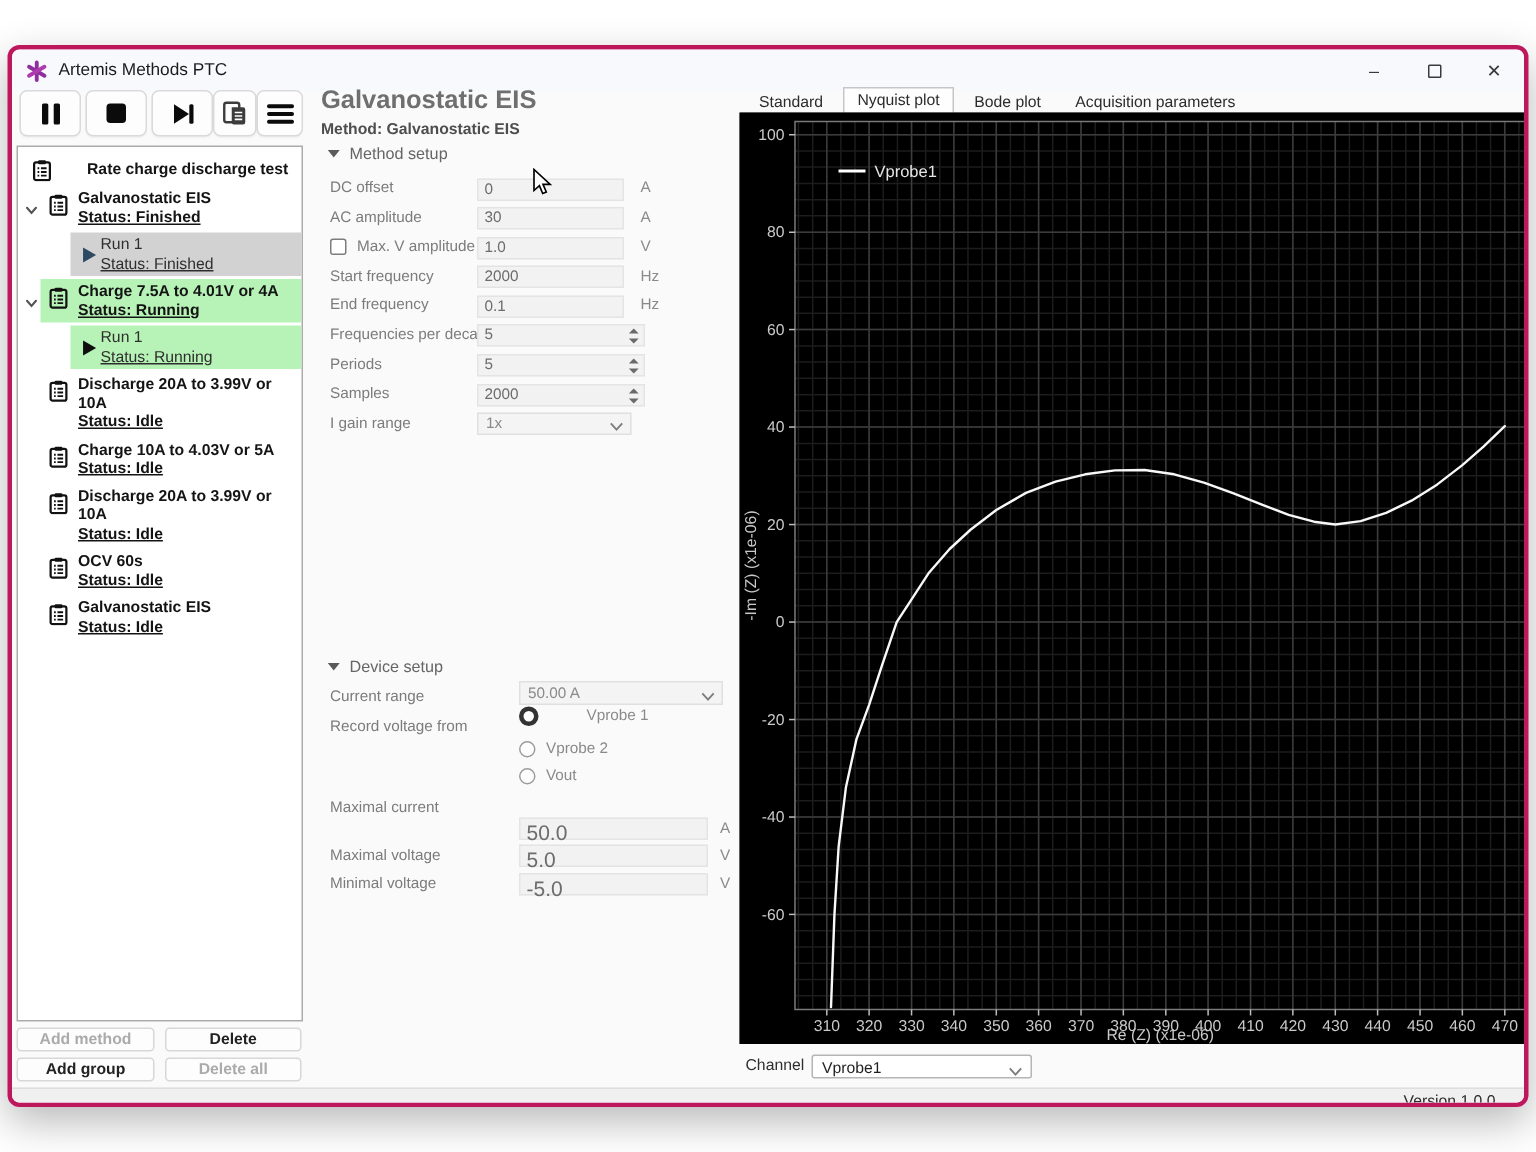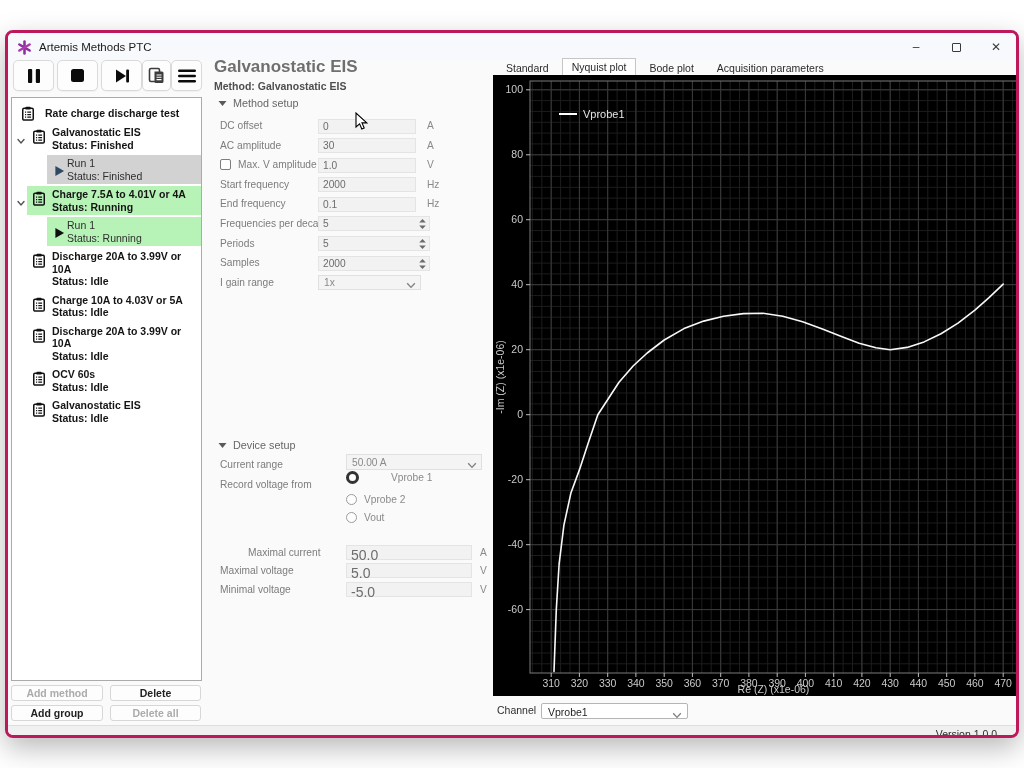--- a/index.html
+++ b/index.html
@@ -19,30 +19,30 @@
   .wb-max i { display:block; width:9px; height:9px; border:1.2px solid #3a3a3a; border-radius:1px; }
   
   .tb-btn { position:absolute; top:27px; height:31px; background:#fdfdfd; border:1px solid #dadada;
             border-radius:5px; display:flex; align-items:center; justify-content:center;
             box-shadow:0 1px 1px rgba(0,0,0,.04); }
   
   .listbox { position:absolute; left:3px; top:64px; width:191px; height:584px;
              background:#ffffff; border:1px solid #ababab; overflow:hidden; }
   .tree { padding-top:4px; }
   .g-row { display:flex; align-items:center; height:22px; padding-left:9px; }
-  .g-row .g-lbl { margin-left:10px; font-size:10.5px; font-weight:bold; color:#141414; }
+  .g-row .g-lbl { margin-left:23px; font-size:10.5px; font-weight:bold; color:#141414; }
   .m-row { position:relative; margin-left:15px; margin-bottom:2px; min-height:28px;
            padding:2px 2px 2px 25px; }
   .m-row .mico { position:absolute; left:5px; top:5px; }
   .m-row .chev { position:absolute; left:-11px; top:8px; }
   .r-row { position:relative; margin-left:35px; margin-bottom:2px; min-height:28px;
            padding:2px 2px 2px 20px; }
   .r-row .pico { position:absolute; left:7px; top:8px; }
   .t1 { font-size:10.5px; font-weight:bold; color:#141414; line-height:12.5px; }
-  .t2 { font-size:10.5px; font-weight:bold; color:#141414; line-height:12.5px; }
+  .t2 { font-size:10.5px; font-weight:bold; color:#141414; line-height:12.5px;text-decoration:underline; }
   .r-row .t1,.r-row .t2 { font-weight:normal; color:#2e2e2e; }
   
   .side-btn { position:absolute; height:16px; background:#fdfdfd; border:1px solid #d7d7d7;
               border-radius:3px; font-size:10.5px; font-weight:bold; color:#222;
               display:flex; align-items:center; justify-content:center; }
   .side-btn.disabled { color:#ababab; font-weight:bold; }
   
   .mid-title { position:absolute; left:206px; top:24px; font-size:17px; font-weight:bold; color:#6f6f6f; }
   .mid-sub   { position:absolute; left:206px; top:47px; font-size:10.5px; font-weight:bold; color:#4e4e4e; }
   .sec-head  { display:flex; align-items:center; gap:6px; font-size:10.8px; color:#666; }
@@ -357,21 +357,21 @@
         <div class="radio-row" style="top: 61px;">
           <span class="radio"></span>
           <span class="radio-lbl">Vprobe 2</span>
         </div>
         <div class="radio-row" style="top: 79px;">
           <span class="radio"></span>
           <span class="radio-lbl">Vout</span>
         </div>
       </div>
     <div id="limit-rows">
-        <div class="d-lbl" style="top: 114px; margin-left: 28px;">Maximal current</div>
+        <div class="d-lbl" style="top: 100px;">Maximal current</div>
         <div class="lim-input" style="top: 112px;">50.0</div>
         <div class="lim-unit" style="top: 114px;">A</div>
         <div class="d-lbl" style="top: 132px;">Maximal voltage</div>
         <div class="lim-input" style="top: 130px;">5.0</div>
         <div class="lim-unit" style="top: 132px;">V</div>
         <div class="d-lbl" style="top: 151px;">Minimal voltage</div>
         <div class="lim-input" style="top: 149px;">-5.0</div>
         <div class="lim-unit" style="top: 151px;">V</div>
       </div>
   </div>

